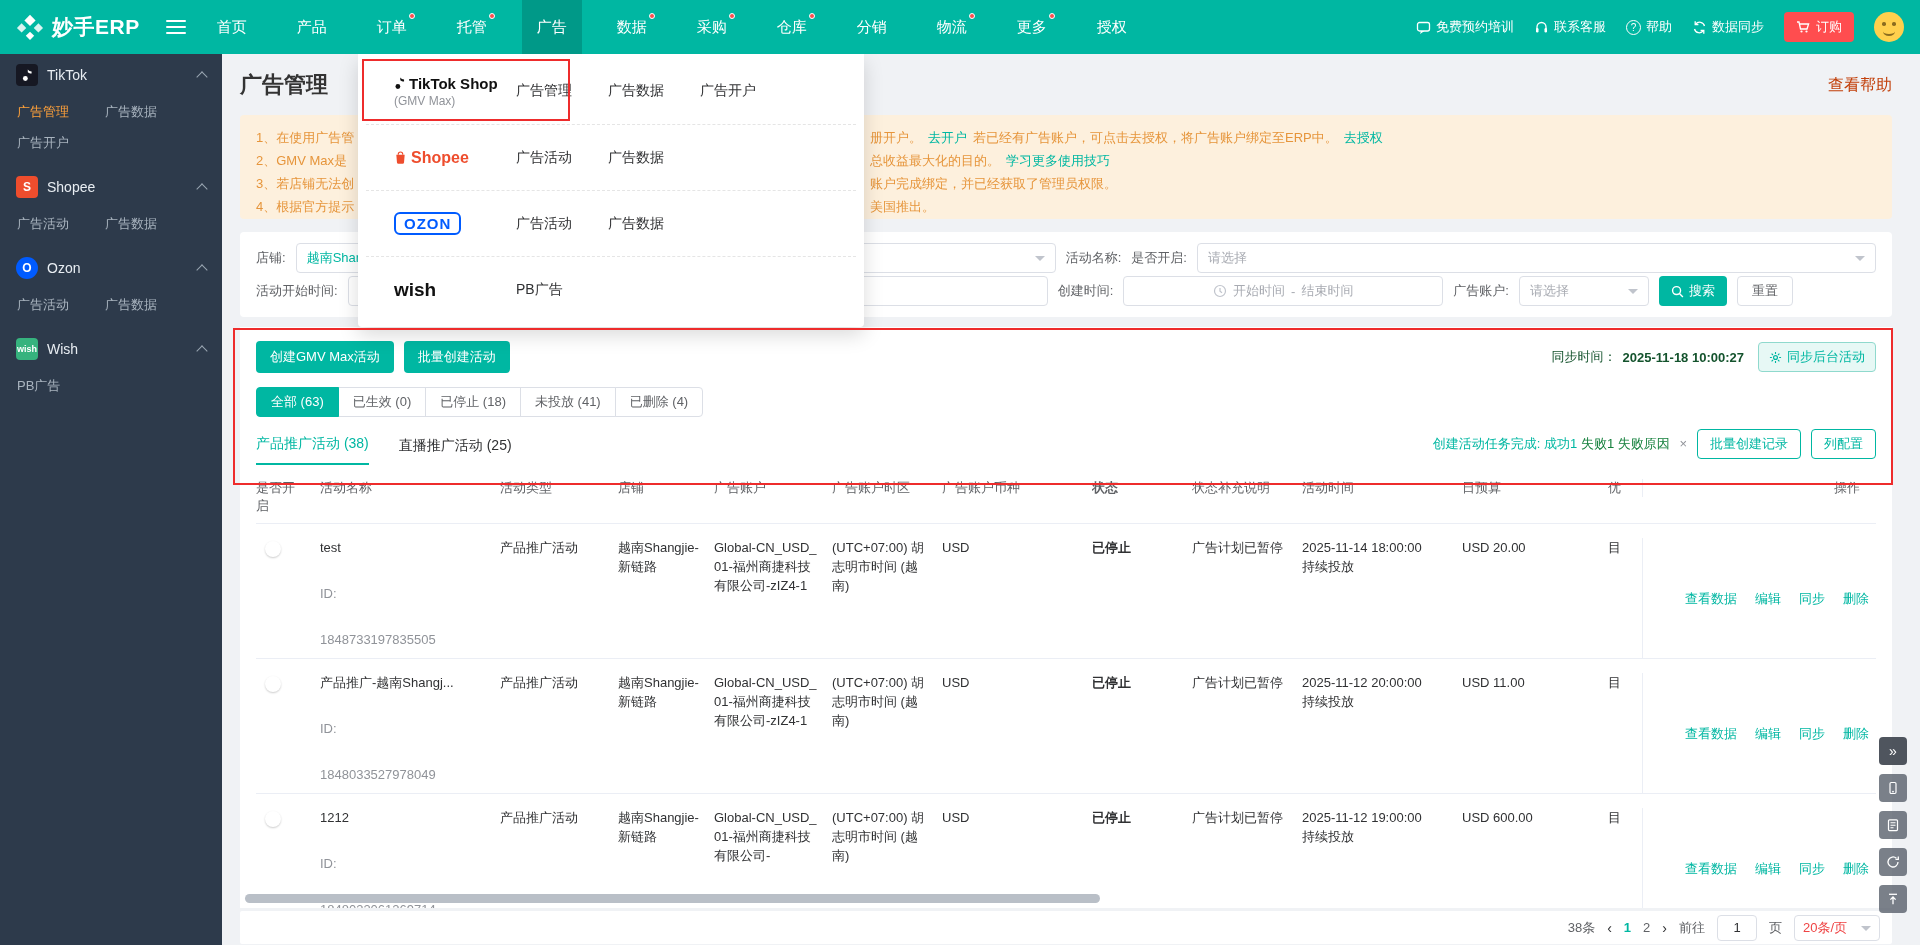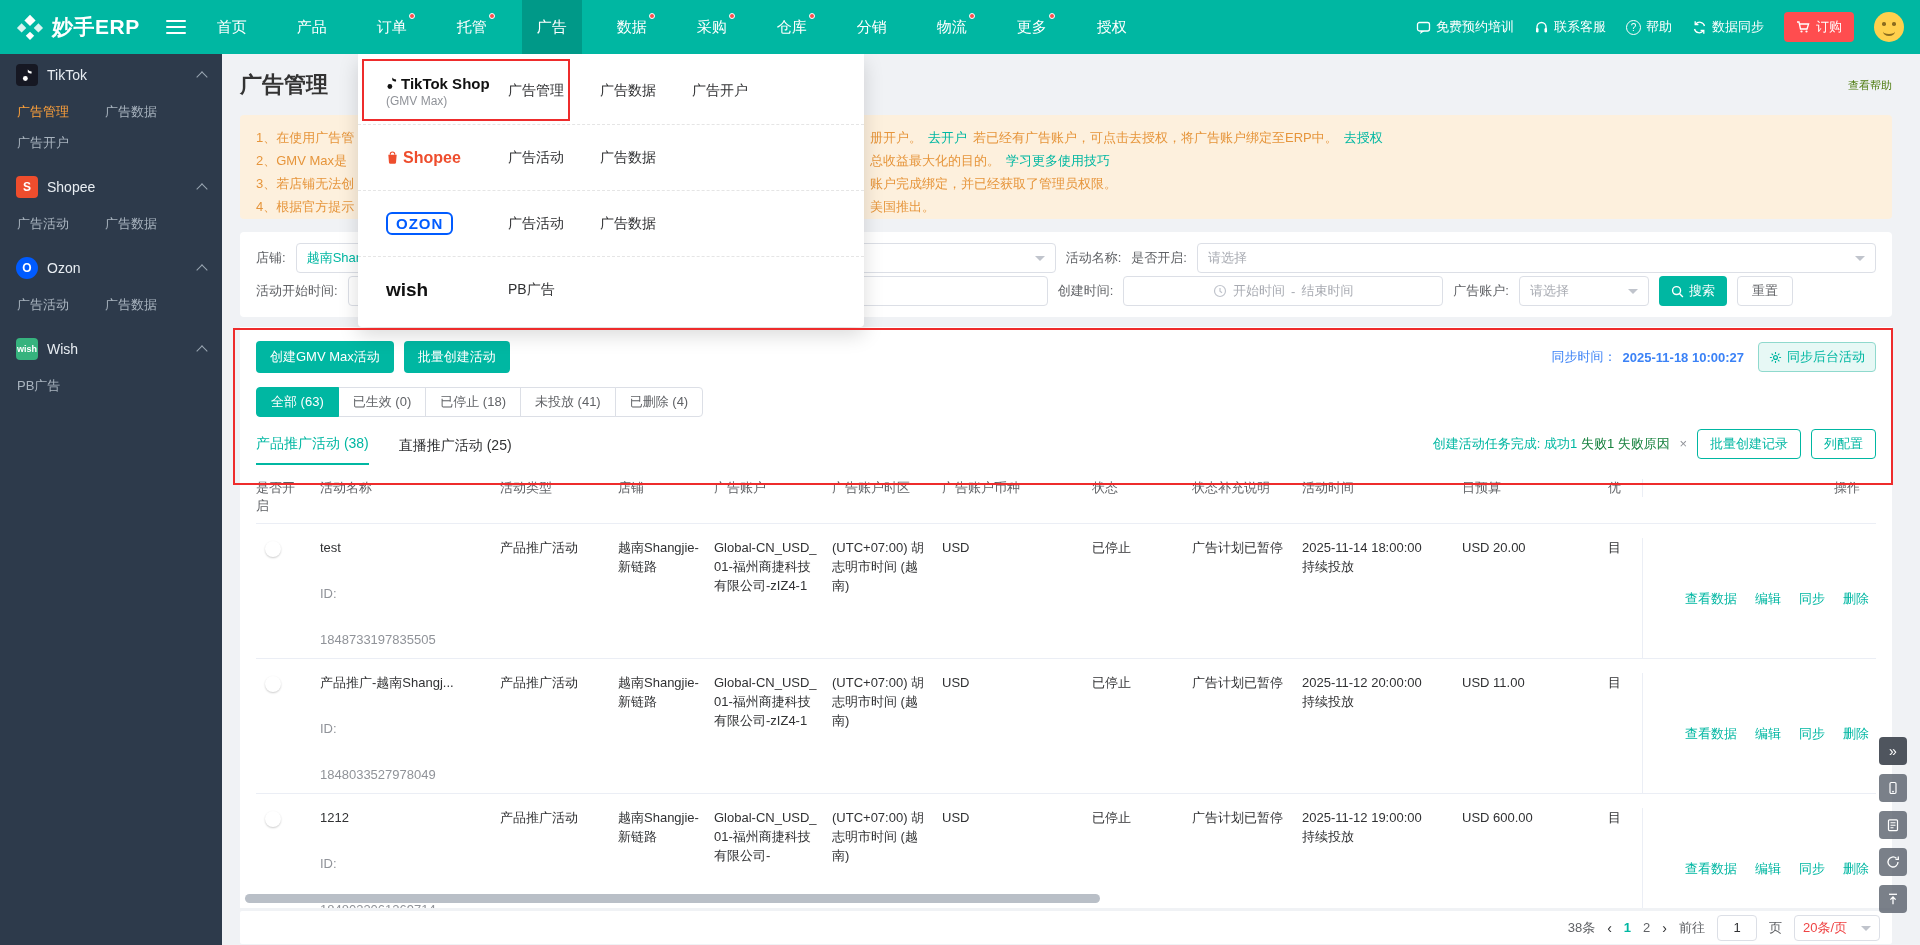--- a/index.html
+++ b/index.html
@@ -34,21 +34,21 @@
   .p-icon { width:22px; height:22px; border-radius:4px; display:flex; align-items:center; justify-content:center; color:#fff; font-weight:bold; font-size:12px; flex-shrink:0; }
   .p-tiktok { background:#161823; }
   .p-shopee { background:#ee4d2d; }
   .p-ozon { background:#005bff; border-radius:50%; }
   .p-wish { background:#36b37e; font-size:9px; }
 
   
   .main { position:fixed; left:222px; top:54px; right:0; bottom:0; padding:17px 28px 0 18px; overflow:hidden; }
   .page-head { display:flex; align-items:center; justify-content:space-between; height:28px; margin-bottom:16px; }
   .page-title { font-size:22px; font-weight:600; color:#333; }
-  .help-link { color:#4d7c0f; font-size:11px; cursor:pointer; }
+  .help-link { color:#c2410c; font-size:16px; cursor:pointer; }
 
   .notice { position:relative; height:104px; background:#fdf0dd; border-radius:4px; padding:11px 16px 0; color:#e6953b; font-size:13px; margin-bottom:13px; overflow:hidden; }
   .notice-line { position:relative; height:23px; line-height:23px; white-space:nowrap; }
   .notice-right { position:absolute; left:614px; top:0; white-space:nowrap; }
   .notice-link { color:#00b7a2; cursor:pointer; margin:0 6px; }
 
   .filter-card { background:#fff; border-radius:4px; height:85px; padding:11px 16px; margin-bottom:10px; display:flex; flex-direction:column; justify-content:space-between; }
   .filter-row { display:flex; align-items:center; height:30px; gap:10px; }
   .f-label { color:#606266; white-space:nowrap; }
   .f-control { height:30px; border:1px solid #dcdfe6; border-radius:4px; background:#fff; display:flex; align-items:center; padding:0 10px; color:#a8abb2; position:relative; gap:6px; }
@@ -57,42 +57,42 @@
   .caret { margin-left:auto; width:0; height:0; border:5px solid transparent; border-top-color:#c0c4cc; transform:translateY(3px); flex-shrink:0; }
   .teal-text { color:#00b7a2; }
   .w-shop { width:760px; } .w-name { width:320px; } .w-enabled { flex:1; }
   .w-start { width:700px; } .w-created { width:320px; justify-content:center; } .w-account { width:130px; }
   .btn-search { height:30px; background:#00b7a2; color:#fff; border:none; border-radius:4px; padding:0 12px; font-size:13px; display:flex; align-items:center; gap:5px; cursor:pointer; }
   .btn-reset { height:30px; background:#fff; color:#606266; border:1px solid #dcdfe6; border-radius:4px; padding:0 14px; font-size:13px; cursor:pointer; }
 
   .main-card { background:#fff; border-radius:0; height:581px; padding:14px 16px 0; position:relative; overflow:hidden; }
   .card-actions { display:flex; align-items:center; height:32px; }
   .btn-teal { background:#00b7a2; color:#fff; height:32px; padding:0 14px; border:none; border-radius:4px; font-size:13px; margin-right:10px; cursor:pointer; }
-  .sync-info { margin-left:auto; display:flex; align-items:center; gap:6px; color:#3b82f6; }
+  .sync-info { margin-left:auto; display:flex; align-items:center; gap:6px; color:#14532d; }
   .sync-time { font-weight:bold; }
   .btn-sync { height:30px; background:#e7f8f5; border:1px solid #8fd9cd; color:#00b7a2; border-radius:4px; padding:0 10px; display:flex; align-items:center; gap:5px; margin-left:14px; font-size:13px; cursor:pointer; }
 
   .status-tabs { display:flex; margin-top:14px; }
   .status-tab { height:30px; padding:0 14px; border:1px solid #dcdfe6; background:#fff; color:#606266; font-size:13px; display:flex; align-items:center; margin-left:-1px; cursor:pointer; white-space:nowrap; }
   .status-tab:first-child { border-radius:4px 0 0 4px; margin-left:0; }
   .status-tab:last-child { border-radius:0 4px 4px 0; }
   .status-tab.active { background:#00b7a2; border-color:#00b7a2; color:#fff; position:relative; z-index:1; }
 
   .sub-row { display:flex; align-items:flex-end; margin-top:16px; height:32px; }
   .sub-tab { font-size:14px; color:#303133; margin-right:30px; padding-bottom:10px; cursor:pointer; white-space:nowrap; }
   .sub-tab.active { color:#00b7a2; border-bottom:2px solid #00b7a2; }
   .sub-right { margin-left:auto; display:flex; align-items:center; gap:10px; padding-bottom:6px; }
   .task-note { white-space:nowrap; }
   .tn-ok { color:#00b7a2; } .tn-fail { color:#15803d; } .tn-close { color:#909399; margin-left:6px; cursor:pointer; }
   .btn-outline-teal { height:30px; border:1px solid #00b7a2; color:#00b7a2; background:#fff; border-radius:4px; padding:0 12px; font-size:13px; cursor:pointer; white-space:nowrap; }
 
   
   .tc { padding-right:12px; flex-shrink:0; overflow:hidden; }
   .c1{width:64px; padding-right:18px;} .c2{width:180px;} .c3{width:118px;} .c4{width:96px;}
-  .c5{width:118px;} .c6{width:110px;} .c7{width:150px;} .c8{width:100px;}
+  .c5{width:118px;} .c6{width:110px;} .c7{width:150px;} .c8{width:100px;font-weight:bold;}
   .c9{width:110px;} .c10{width:160px;} .c11{width:146px;} .c12{width:34px; padding-right:0;}
   .c13 { flex:1; border-left:1px solid #ebeef5; }
   .table-head { display:flex; margin-top:10px; border-bottom:1px solid #ebeef5; color:#606266; font-size:13px; padding:4px 0 8px; align-items:flex-start; }
   .table-head .c13 { text-align:right; padding-right:16px; }
   .t-row { display:flex; border-bottom:1px solid #ebeef5; height:135px; padding-top:14px; font-size:13px; color:#303133; }
   .t-row .tc { line-height:19px; word-break:break-all; }
   .cell-sub { color:#909399;margin-top:27px; }
   .toggle { width:36px; height:18px; background:#dcdfe6; border-radius:10px; position:relative; margin:2px 0 0 8px; cursor:pointer; }
   .toggle::after { content:""; position:absolute; left:1px; top:1px; width:16px; height:16px; background:#fff; border-radius:50%; box-shadow:0 1px 2px rgba(0,0,0,.2); }
   .sort-carets { display:inline-flex; flex-direction:column; margin-left:5px; vertical-align:middle; }
@@ -105,21 +105,21 @@
   .h-scroll { position:absolute; left:5px; bottom:5px; width:855px; height:9px; background:#b9bfc7; border-radius:5px; cursor:pointer; z-index:5; }
 
   .pagination-bar { height:33px; margin-top:3px; background:#fff; border-radius:2px; display:flex; align-items:center; justify-content:flex-end; gap:12px; padding-right:12px; color:#606266; }
   .pg-arrow { color:#303133; cursor:pointer; font-size:14px; }
   .pg-num { cursor:pointer; color:#606266; }
   .pg-num.active { color:#00b7a2; font-weight:bold; }
   .goto-input { width:40px; height:26px; border:1px solid #dcdfe6; border-radius:4px; text-align:center; font-size:13px; color:#303133; outline:none; }
   .size-select { width:86px; height:26px; border:1px solid #dcdfe6; border-radius:4px; display:flex; align-items:center; padding:0 8px; color:#ef4444; cursor:pointer;text-align:right; }
 
   
-  .ad-dropdown { position:fixed; left:358px; top:54px; width:506px; height:273px; background:#fff; box-shadow:0 8px 20px rgba(0,0,0,.15); z-index:60; padding:4px 0; border-radius:0 0 4px 4px; }
+  .ad-dropdown { position:fixed; left:358px; top:54px; width:506px; height:273px; background:#fff; box-shadow:0 8px 20px rgba(0,0,0,.15); z-index:60; padding:4px 8px; border-radius:0 0 4px 4px; }
   .menu-row { display:flex; align-items:center; height:66px; padding:0 28px; }
   .menu-row + .menu-row { border-top:1px dashed #e5e5e5; }
   .brand-block { width:122px; display:flex; flex-direction:column; justify-content:center; gap:2px; flex-shrink:0; }
   .brand-tiktok { font-weight:bold; font-size:15px; color:#111; display:flex; align-items:center; gap:3px; }
   .brand-sub { color:#909399; font-size:12px; }
   .brand-shopee { color:#ee4d2d; font-weight:bold; font-size:16px; display:flex; align-items:center; gap:4px; }
   .brand-ozon { color:#005bff; font-weight:800; font-size:15px; letter-spacing:1px; border:2px solid #005bff; border-radius:6px; padding:1px 8px; width:fit-content; }
   .brand-wish { color:#111; font-weight:bold; font-size:19px; }
   .menu-link { width:92px; font-size:14px; color:#303133; cursor:pointer; white-space:nowrap; }
 

